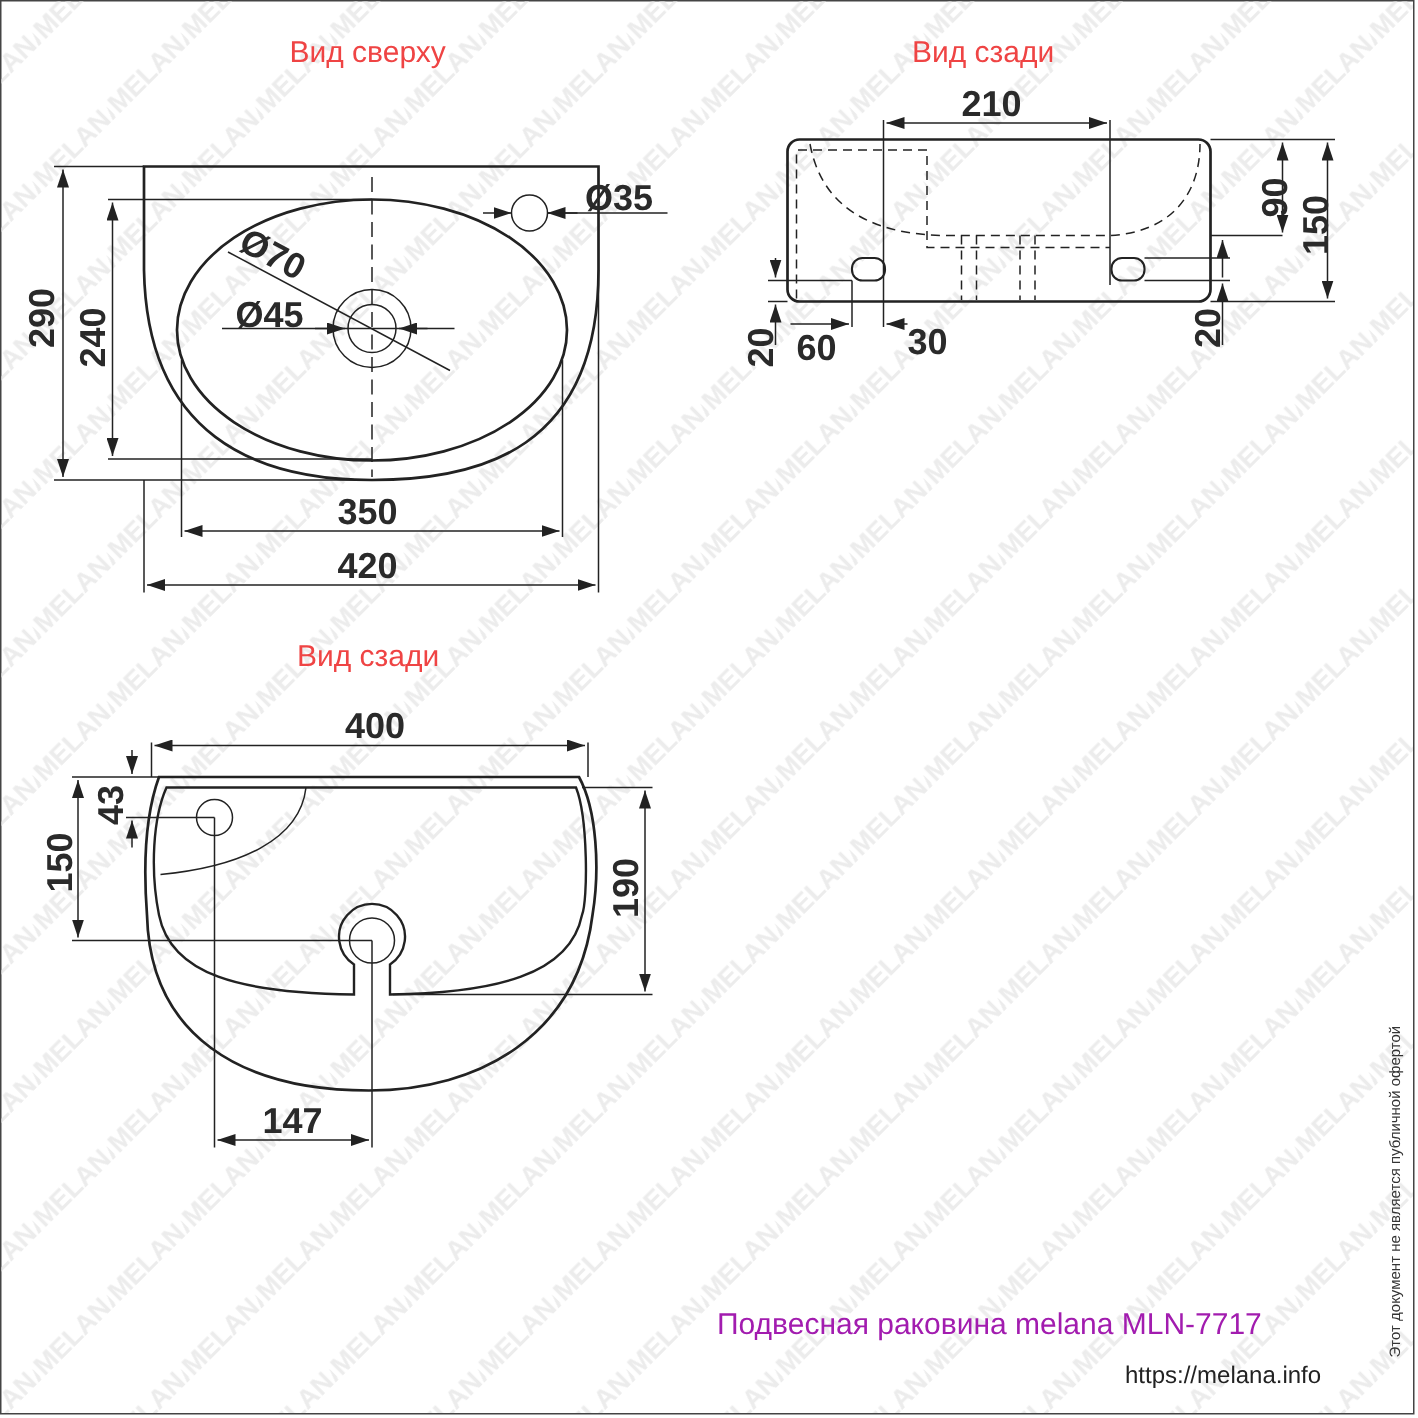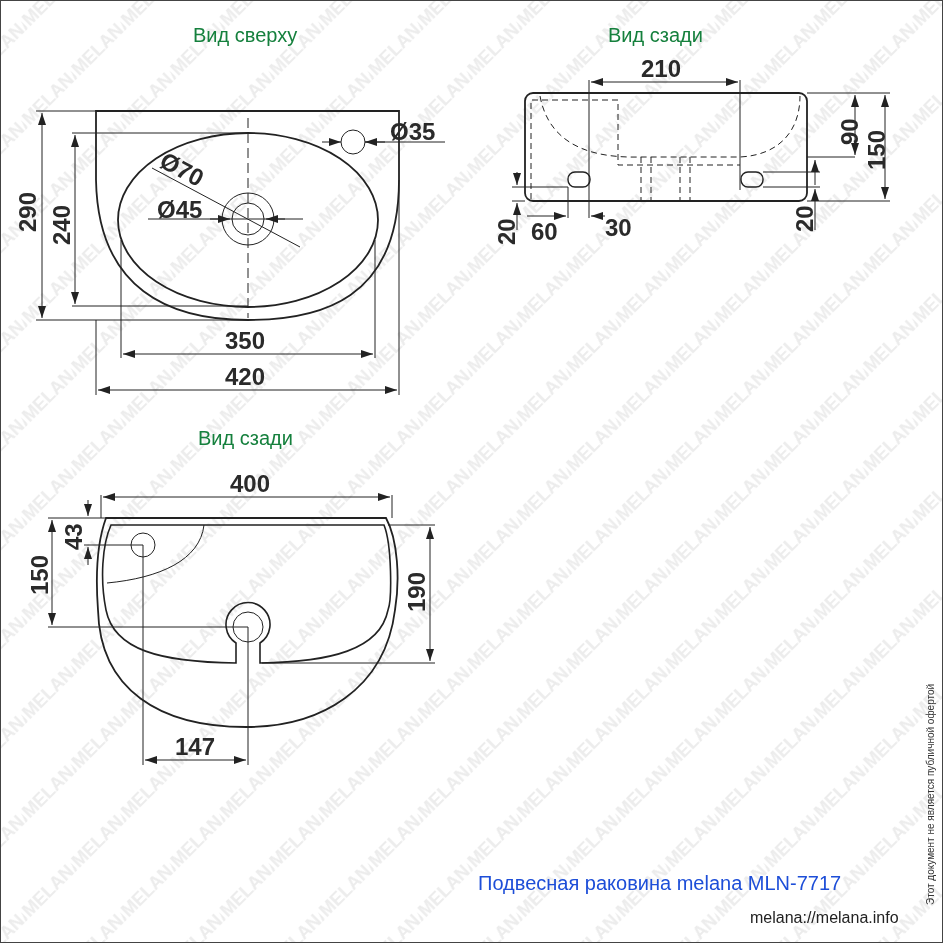--- a/index.html
+++ b/index.html
@@ -1,20 +1,20 @@
 <!DOCTYPE html>
 <html><head>
 <meta charset="utf-8">
 <style>
   html,body{margin:0;padding:0;background:#ffffff;}
   body{width:945px;height:945px;position:relative;overflow:hidden;font-family:"Liberation Sans",sans-serif;}
   .frame{position:absolute;left:0;top:0;width:943px;height:943px;border:1px solid #444;box-sizing:border-box;}
   svg{position:absolute;left:0;top:0;}
-  .vtitle{position:absolute;font-size:20px;color:#15803d;}
-  .caption{position:absolute;left:478px;top:872px;font-size:20px;color:#1d4ed8;}
+  .vtitle{position:absolute;font-size:20px;color:#ef4444;}
+  .caption{position:absolute;left:478px;top:872px;font-size:20px;color:#a21caf;}
   .url{position:absolute;left:750px;top:909px;font-size:16px;color:#222;}
   .disclaimer{position:absolute;left:925px;top:905px;transform:rotate(-90deg);transform-origin:0 0;font-size:10px;color:#333;white-space:nowrap;}
   .dim{font-family:"Liberation Sans",sans-serif;font-weight:bold;font-size:24px;fill:#2a2a2a;}
   .wm{font-family:"Liberation Sans",sans-serif;font-size:18px;fill:#ececec;font-weight:bold;}
 </style>
 </head>
 <body>
 
 <div class="frame"></div>
 
@@ -140,14 +140,14 @@
   <text class="dim" x="48" y="595" transform="rotate(-90 48 595)">150</text>
   <text class="dim" x="425" y="612" transform="rotate(-90 425 612)">190</text>
   <text class="dim" x="175" y="755">147</text>
 </svg>
 
 <div class="vtitle" style="left:193px;top:24px;">Вид сверху</div>
 <div class="vtitle" style="left:608px;top:24px;">Вид сзади</div>
 <div class="vtitle" style="left:198px;top:427px;">Вид сзади</div>
 
 <div class="caption">Подвесная раковина melana MLN-7717</div>
-<div class="url">melana://melana.info</div>
+<div class="url">https://melana.info</div>
 <div class="disclaimer">Этот документ не является публичной офертой</div>
 
 </body></html>

